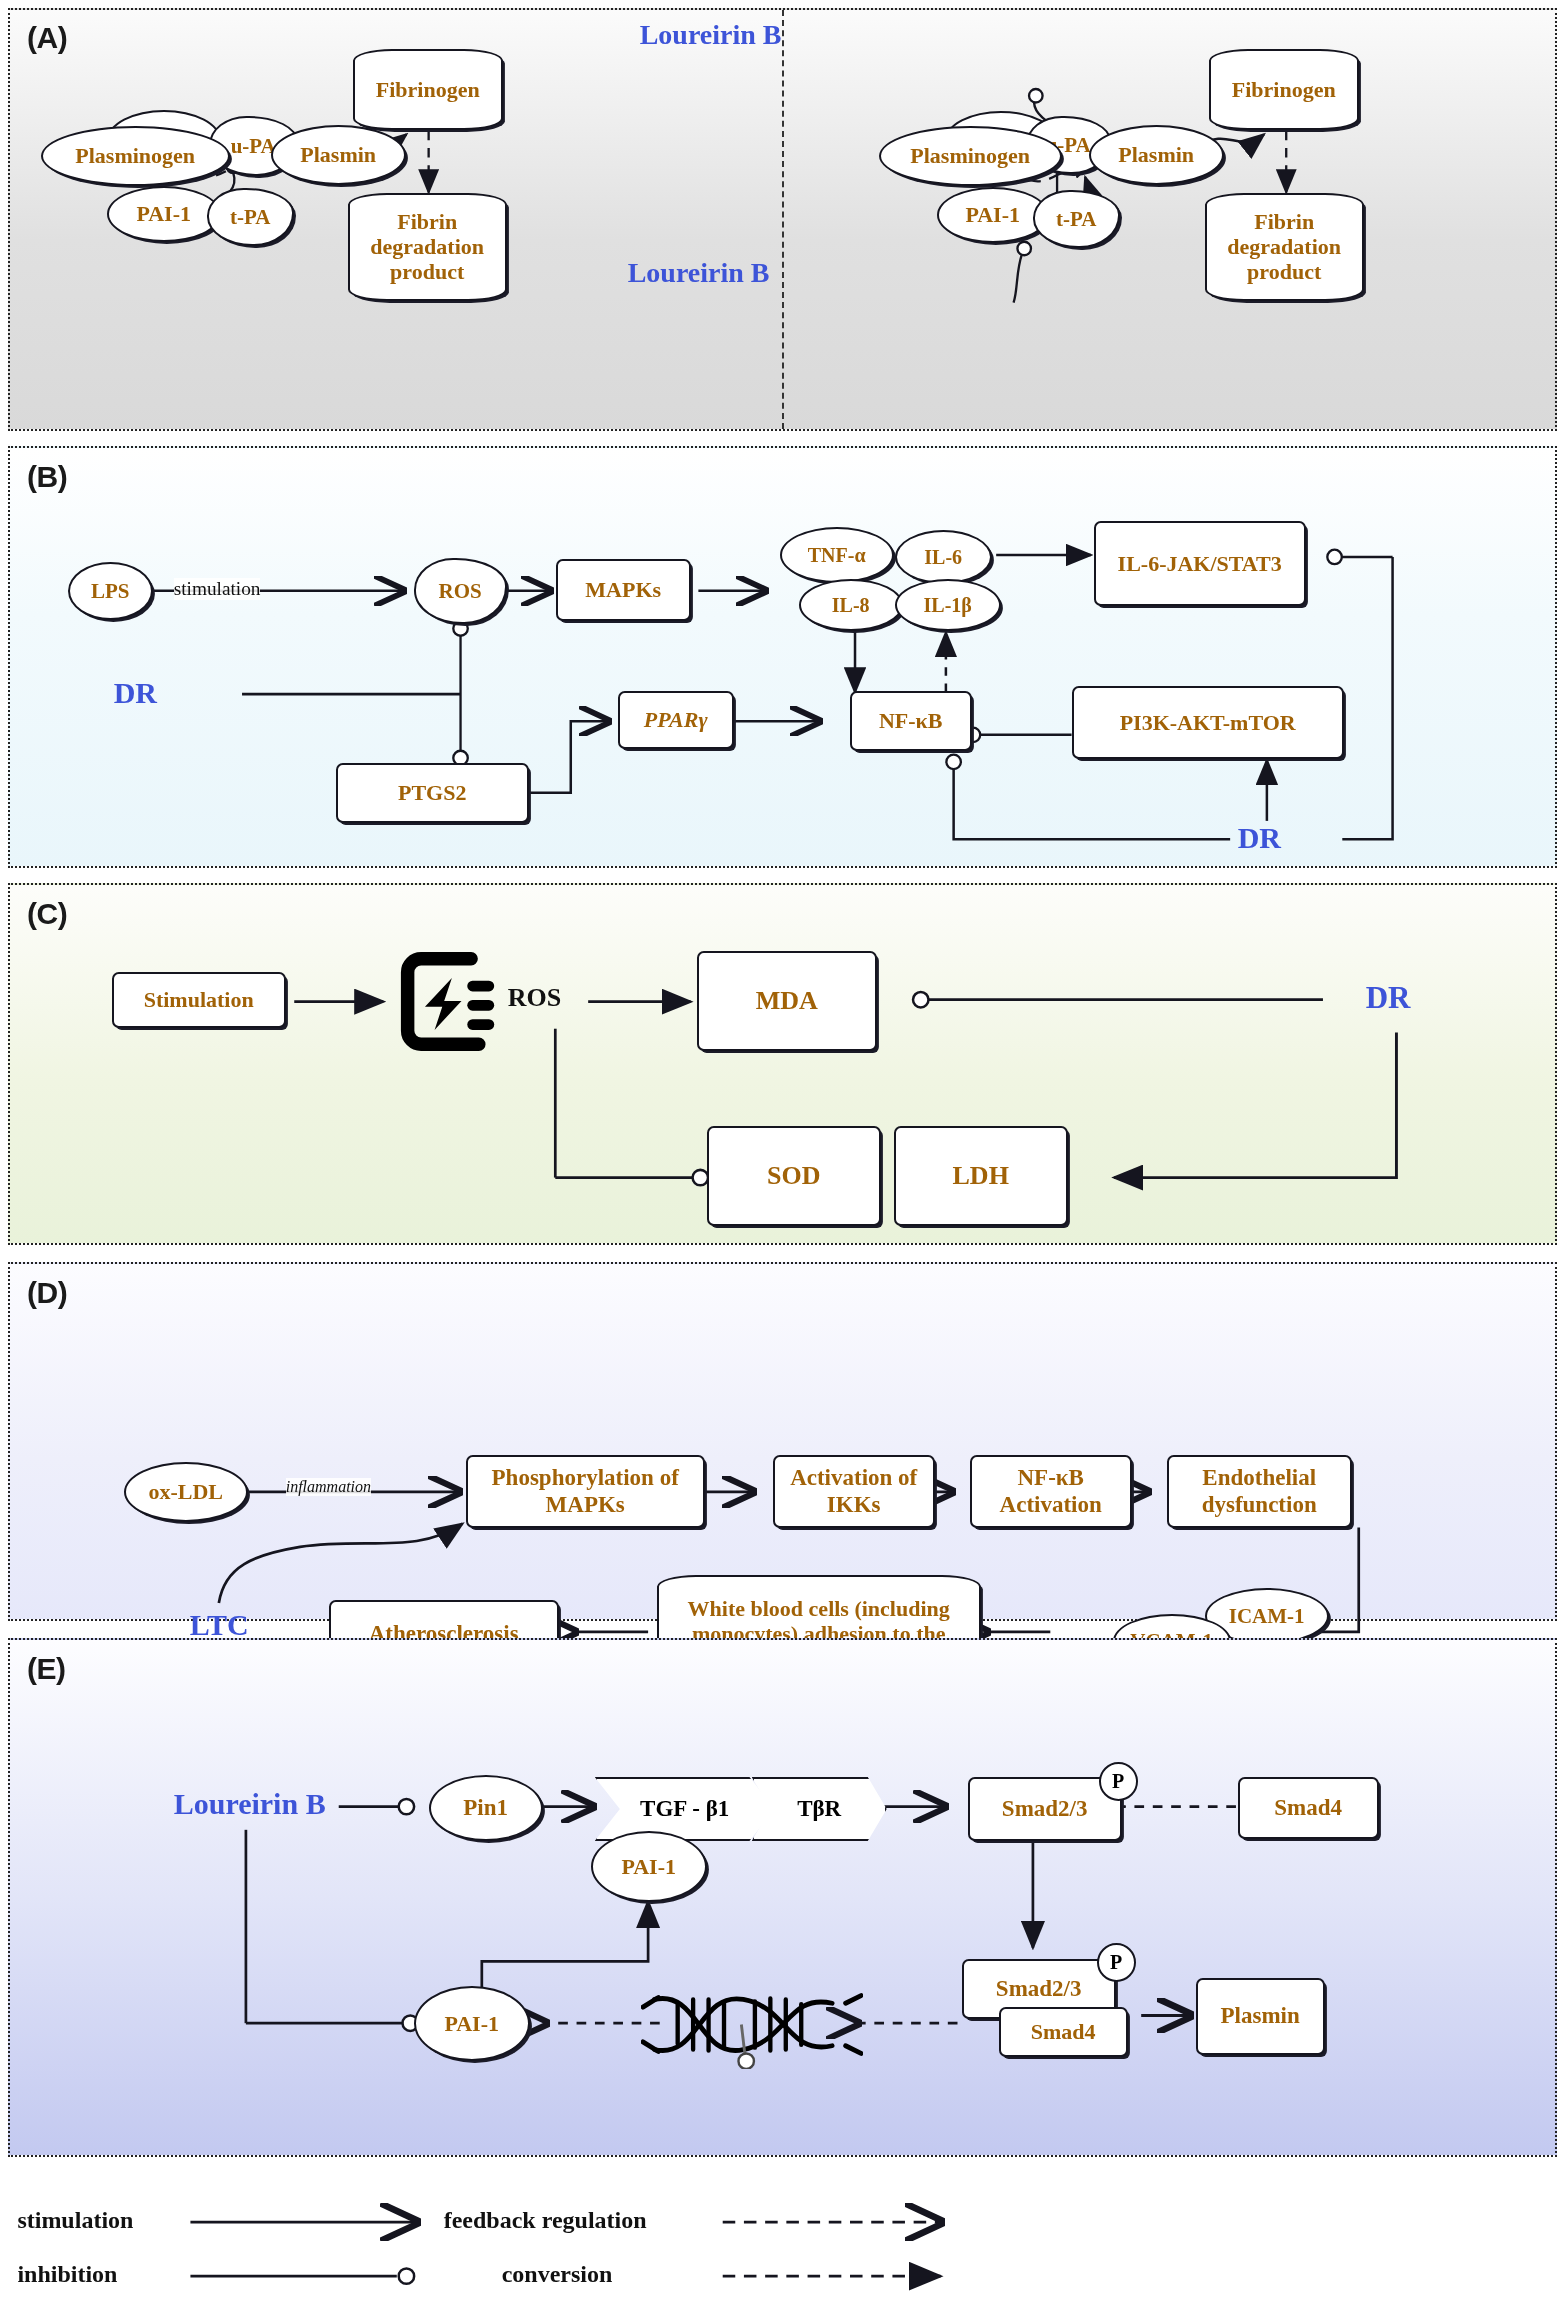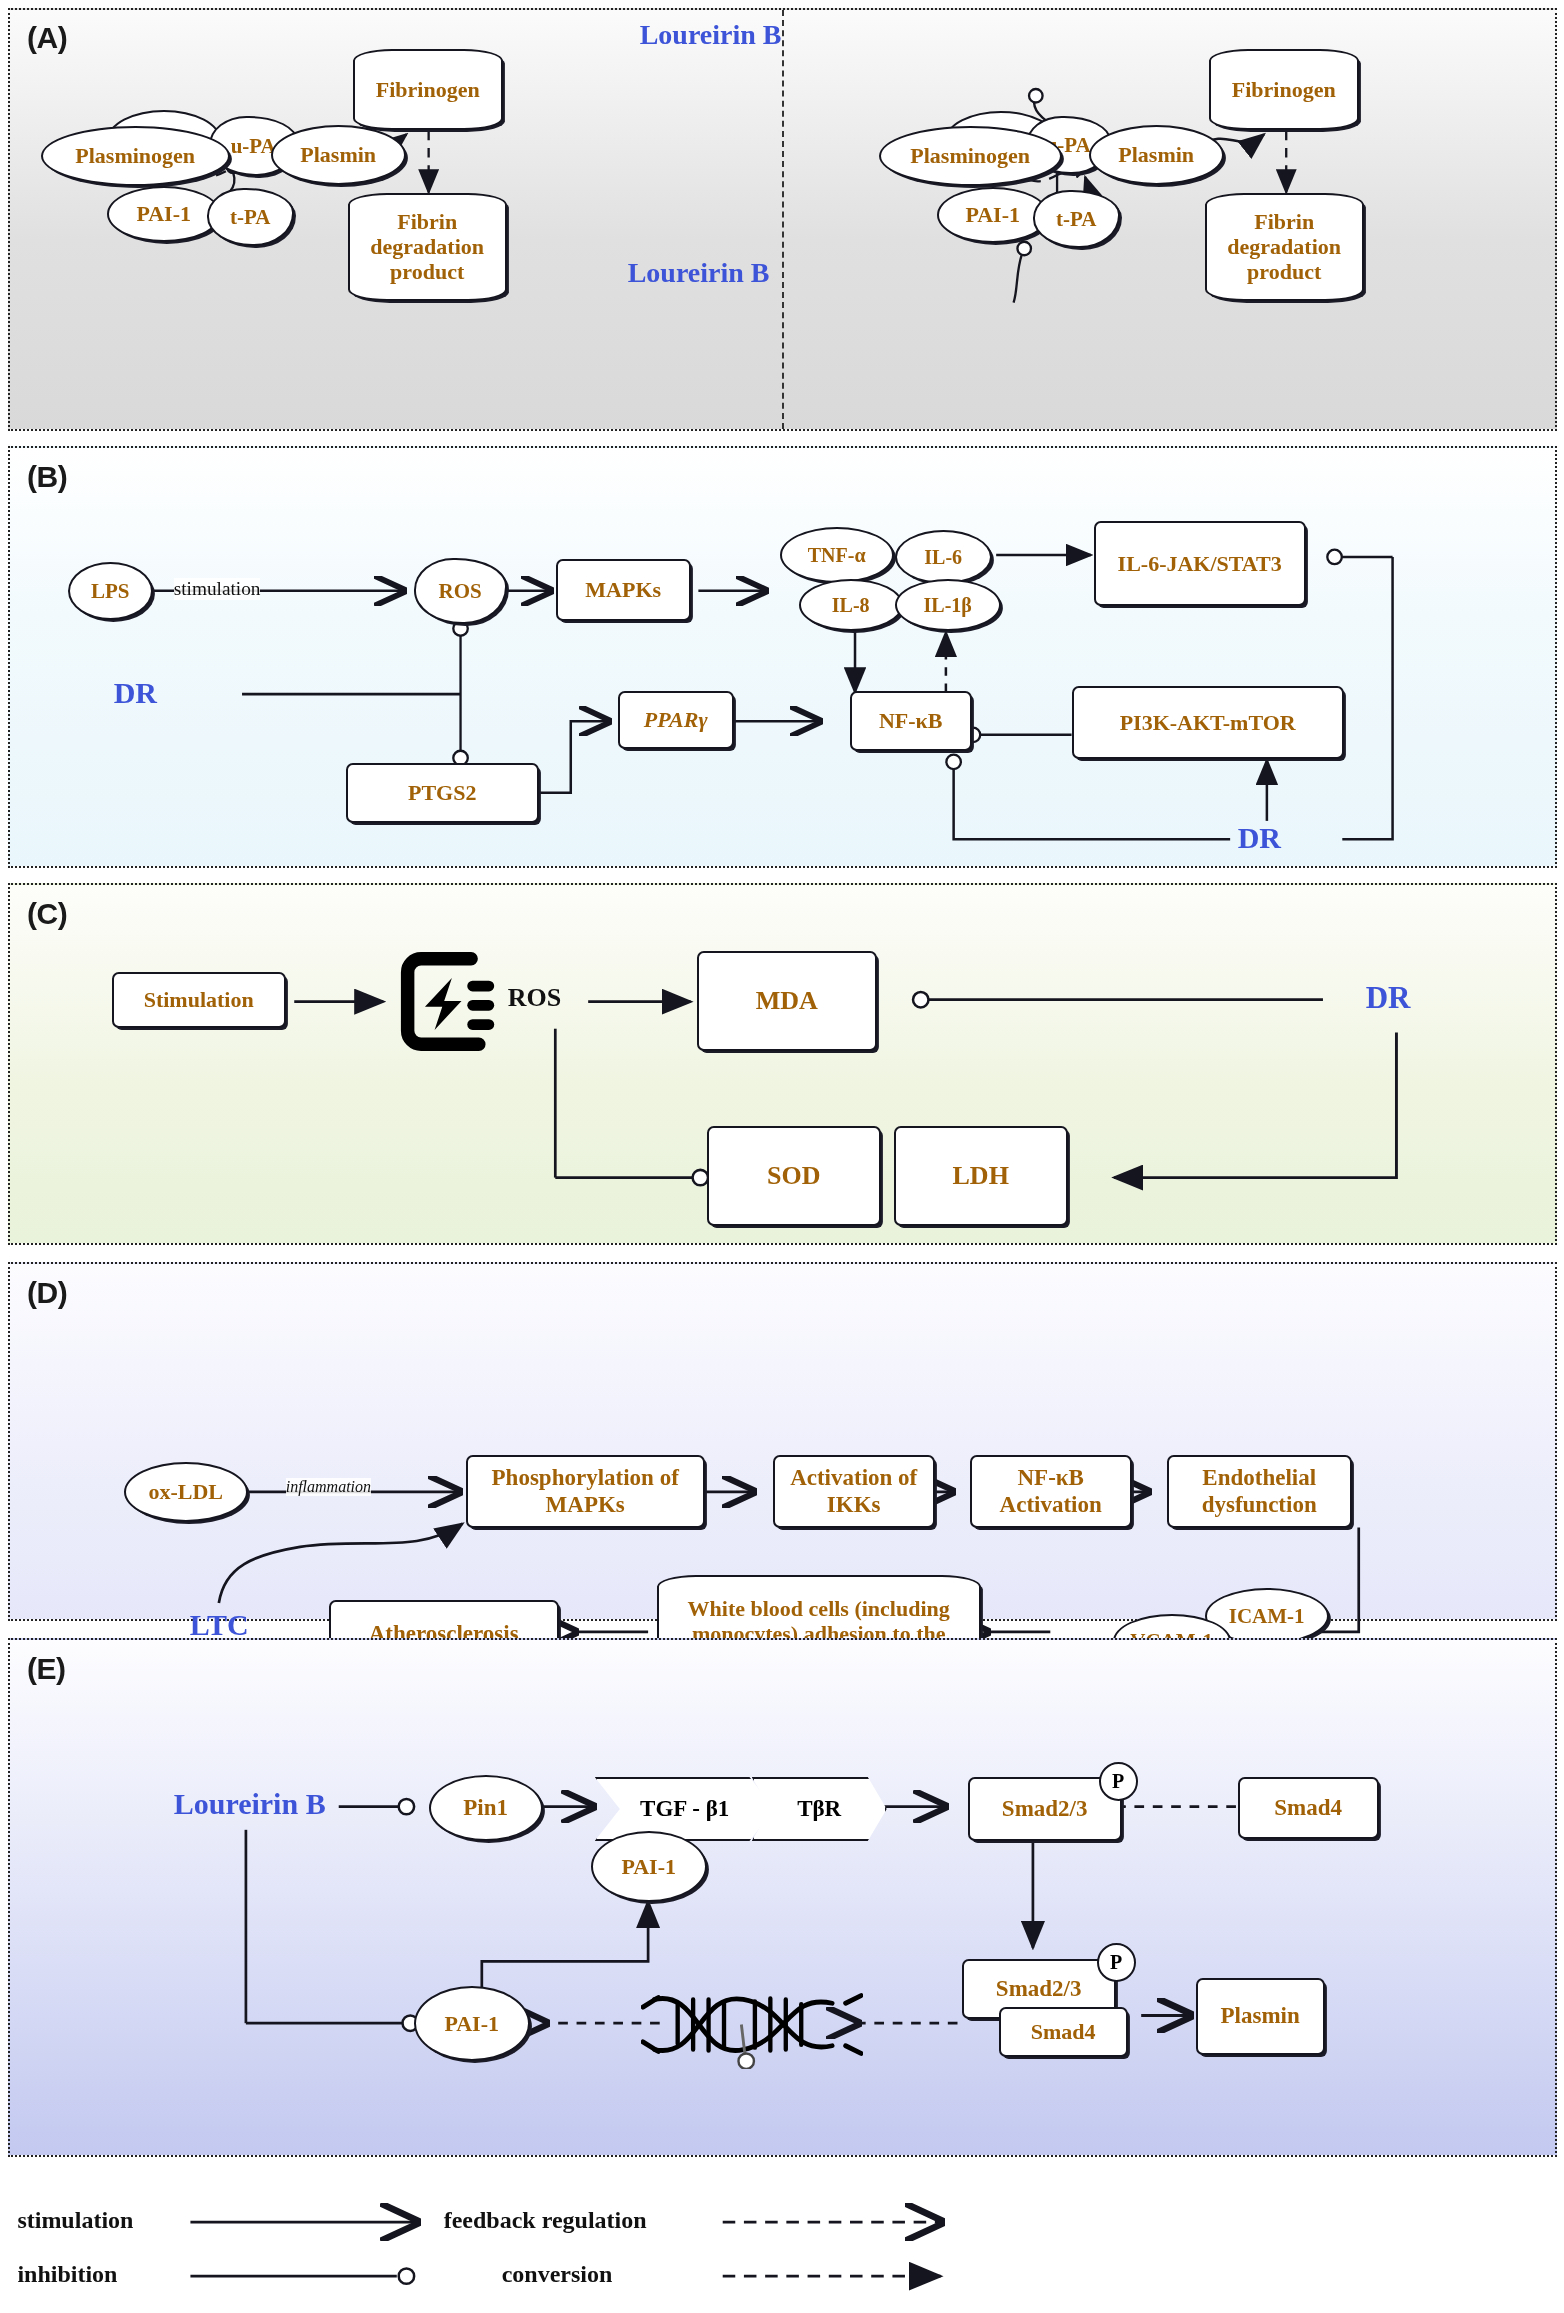--- a/index.html
+++ b/index.html
@@ -194,21 +194,21 @@
   <div class="node ell" style="left:770px; top:79px; width:114px; height:56px; font-size:20px;">TNF-α</div>
   <div class="node ell" style="left:885px; top:82px; width:97px; height:54px; font-size:20px;">IL-6</div>
   <div class="node ell" style="left:789px; top:131px; width:104px; height:52px; font-size:20px;">IL-8</div>
   <div class="node ell" style="left:885px; top:131px; width:106px; height:52px; font-size:20px;">IL-1β</div>
 
   <div class="node rect" style="left:1084px; top:73px; width:212px; height:85px; font-size:22px; padding:0 14px;">IL-6-JAK/STAT3</div>
 
   <div class="plainlabel blue" style="left:104px; top:228px; font-size:30px;">DR</div>
   <div class="plainlabel blue" style="left:1228px; top:373px; font-size:30px;">DR</div>
 
-  <div class="node rect" style="left:336px; top:315px; width:193px; height:60px; font-size:22px;">PTGS2</div>
+  <div class="node rect" style="left:326px; top:315px; width:193px; height:60px; font-size:22px;">PTGS2</div>
   <div class="node rect" style="left:608px; top:243px; width:116px; height:58px; font-size:22px;font-style:italic;">PPARγ</div>
   <div class="node rect" style="left:840px; top:243px; width:122px; height:60px; font-size:22px;">NF-κB</div>
   <div class="node rect" style="left:1062px; top:238px; width:272px; height:73px; font-size:22px;">PI3K-AKT-mTOR</div>
 </div>
 
 <div class="panel" id="panelC">
   <div class="panel-letter" style="left:17.4px; top:11.6px;">(C)</div>
 
   <svg class="layer" viewBox="0 0 1598 369" width="1543" height="356">
     <defs>

